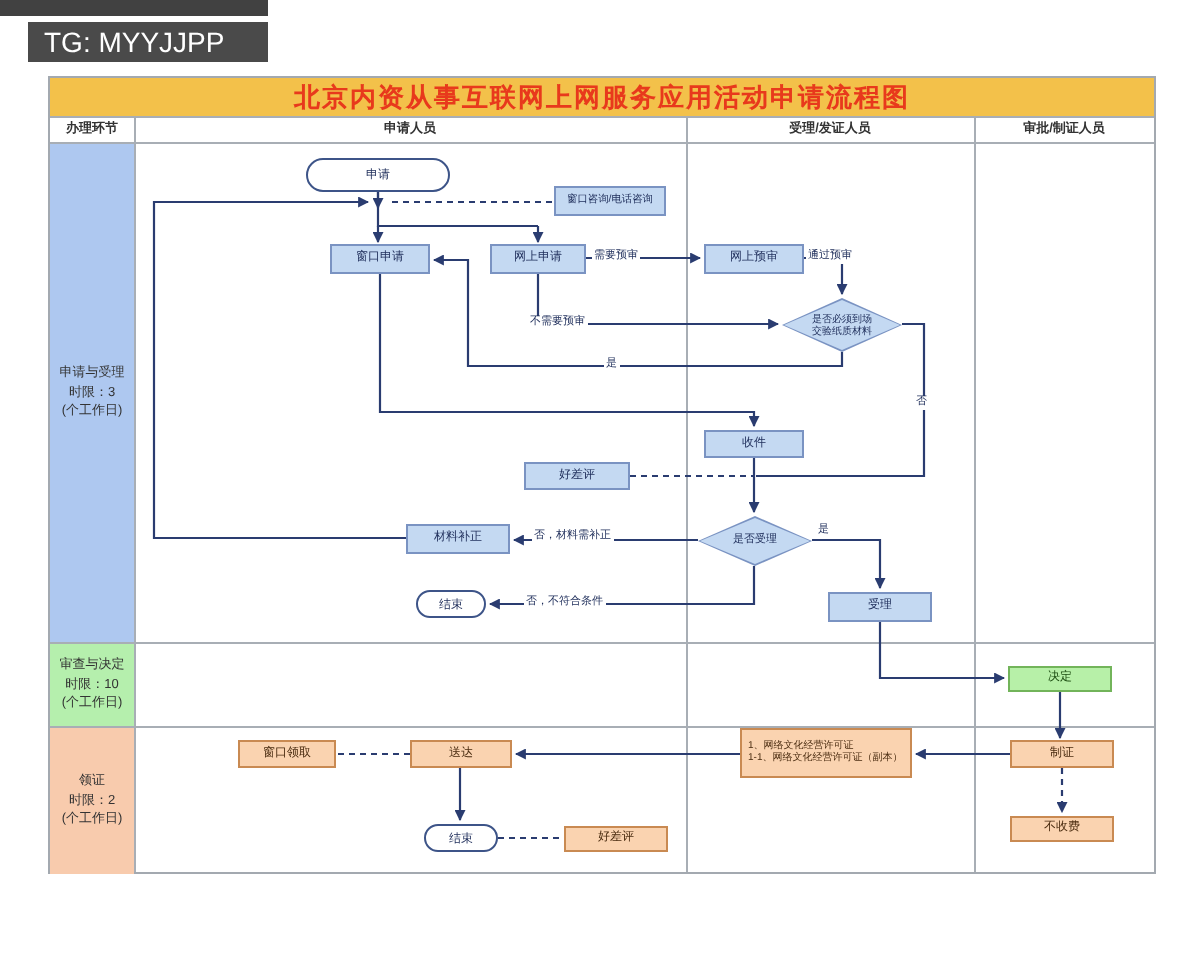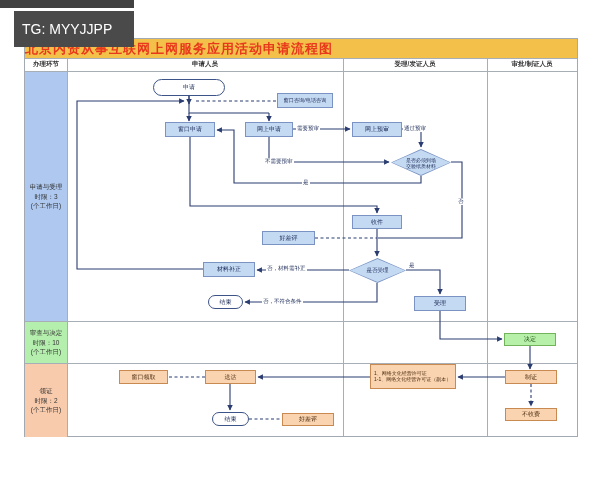--- a/index.html
+++ b/index.html
@@ -2,21 +2,21 @@
 <html><head>
 <meta charset="utf-8">
 <style>
   html,body{margin:0;padding:0;background:#fff;}
   #page{position:relative;width:600px;height:480px;background:#fff;overflow:hidden;
         font-family:"Liberation Sans","DejaVu Sans",sans-serif;}
   
   #table{position:absolute;left:24px;top:38px;width:554px;height:399px;
          border:1px solid #a3a9b0;box-sizing:border-box;background:#fff;}
   .titlebar{position:absolute;left:0;top:0;width:552px;height:19px;background:#f3c14a;
-            display:flex;align-items:center;}
+            display:flex;align-items:center;justify-content:center;}
   .titletext{font-size:13px;font-weight:bold;color:#e8391c;letter-spacing:1px;white-space:nowrap;}
   .gridh{position:absolute;left:0;width:552px;height:1px;background:#a8aeb5;}
   .gridv{position:absolute;top:19px;width:1px;height:378px;background:#a8aeb5;}
   .hcell{position:absolute;top:19px;height:13px;display:flex;align-items:center;justify-content:center;
          font-size:6.5px;font-weight:bold;color:#333;}
   .phase{position:absolute;left:0;width:42px;display:flex;flex-direction:column;align-items:center;
          justify-content:center;font-size:6.5px;color:#333;text-align:center;line-height:1.5;}
   
   .n{position:absolute;box-sizing:border-box;display:flex;align-items:center;justify-content:center;
      text-align:center;font-size:6px;color:#1e2d5a;background:#c4d9f2;border:1px solid #7a93c2;
@@ -28,21 +28,21 @@
   .diamond{position:absolute;clip-path:polygon(50% 0,100% 50%,50% 100%,0 50%);background:#7a93c2;}
   .diamond .inner{position:absolute;inset:1px;clip-path:polygon(50% 0,100% 50%,50% 100%,0 50%);
                   background:#c4d9f2;display:flex;flex-direction:column;align-items:center;
                   justify-content:center;color:#1e2d5a;line-height:1.2;}
   .lab{position:absolute;font-size:5.5px;color:#1e2d5a;background:#fff;padding:0 1px;
        white-space:nowrap;line-height:1.2;z-index:5;}
   #edges{position:absolute;left:0;top:0;z-index:2;}
   .node-layer{position:absolute;left:0;top:0;width:600px;height:480px;z-index:3;}
   
   #topstrip{position:absolute;left:0;top:0;width:134px;height:8px;background:#414141;}
-  #badge{position:absolute;left:14px;top:11px;width:120px;height:36px;background:#4a4a4a;color:#fff;
+  #badge{position:absolute;left:14px;top:11px;width:120px;height:20px;background:#4a4a4a;color:#fff;
          font-size:14px;display:flex;align-items:center;padding-left:8px;box-sizing:border-box;z-index:6;}
   #watermark{position:absolute;left:358px;top:440px;width:242px;height:31px;background:#4f4f4f;color:#fff;
              font-size:14px;display:flex;align-items:center;justify-content:center;z-index:6;}
 </style>
 </head>
 <body>
 
 <div id="page">
 
   <div id="table">

